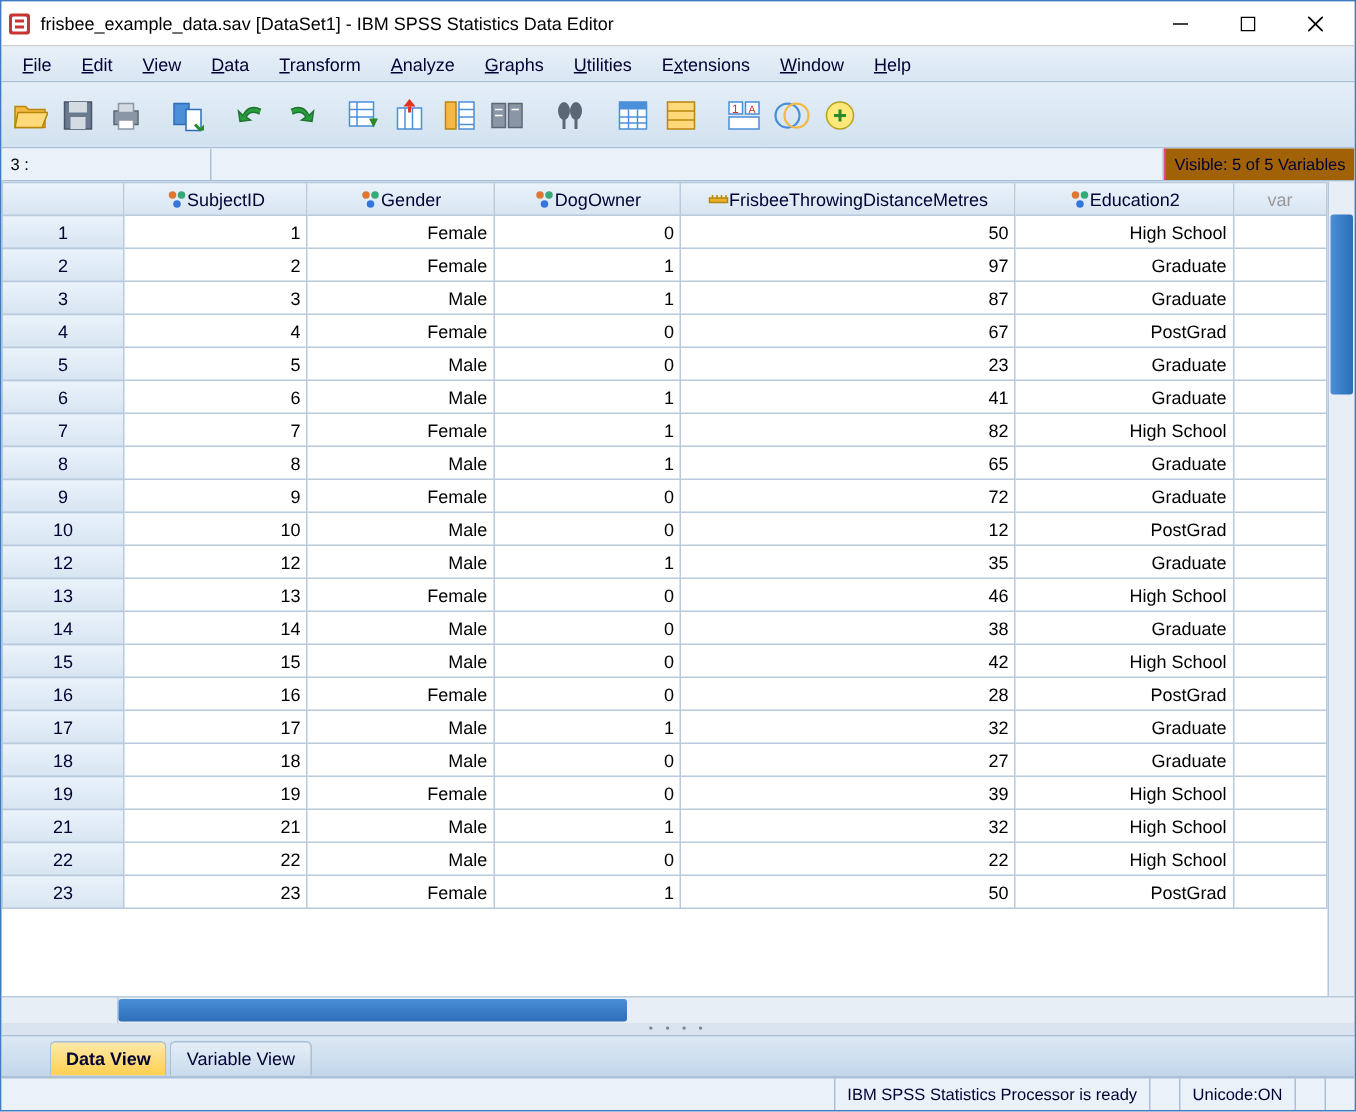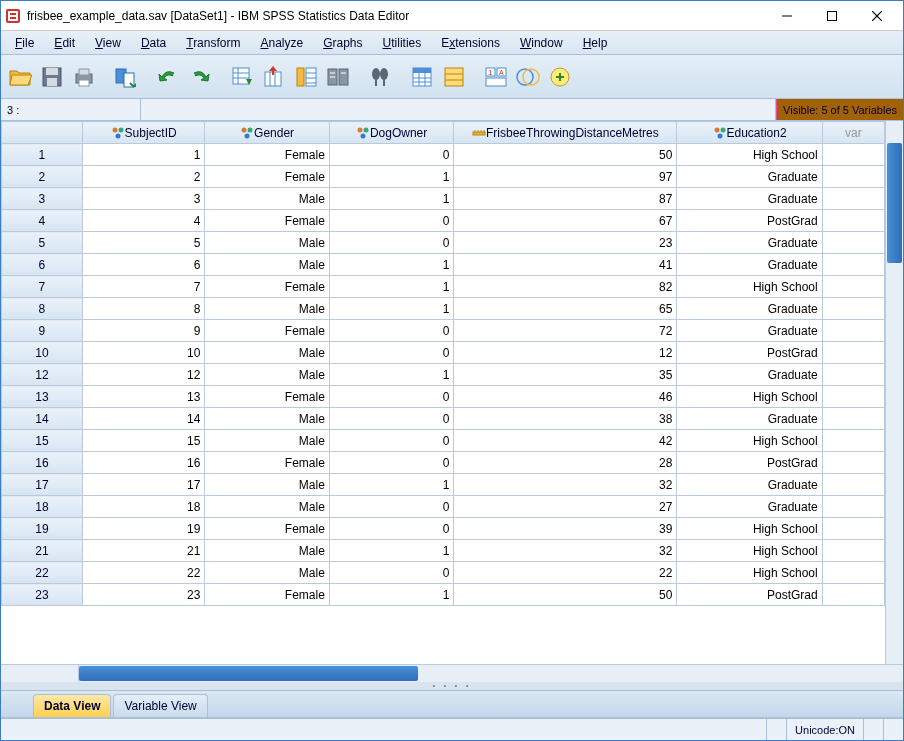--- a/index.html
+++ b/index.html
@@ -512,17 +512,18 @@
   <div class="gripper">• • • •</div>
 </div>
 
 <div class="tabs-row">
   <div class="view-tab active">Data View</div>
   <div class="view-tab inactive">Variable View</div>
 </div>
 
 <div class="statusbar">
   <div class="status-spacer"></div>
+  <div class="status-cell">IBM SPSS Statistics Processor is ready</div>
   <div class="status-cell" style="width:20px"></div>
   <div class="status-cell">Unicode:ON</div>
   <div class="status-cell" style="width:20px"></div>
   <div class="status-cell" style="width:20px"></div>
 </div>
 
 </body></html>

